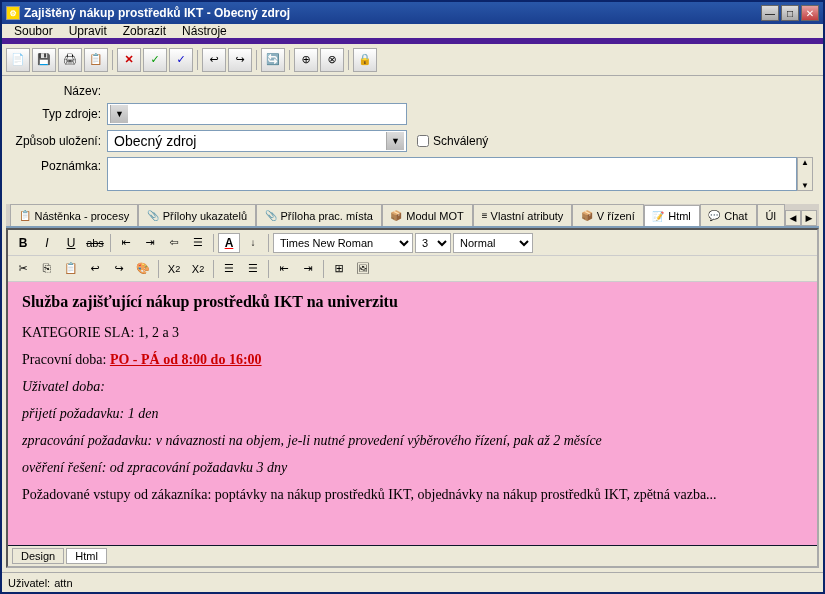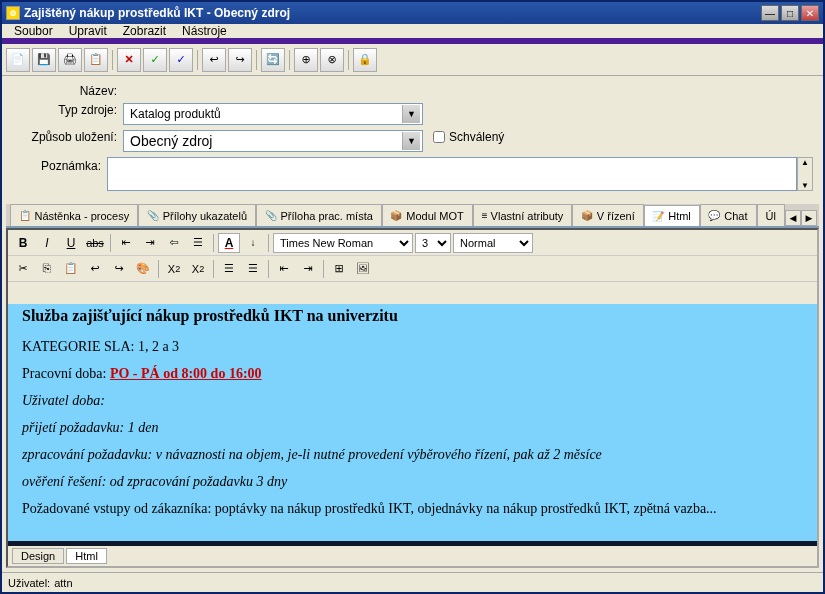--- a/index.html
+++ b/index.html
@@ -23,21 +23,21 @@
     
     .toolbar { background: #ece9d8; height: 32px; display: flex; align-items: center; padding: 2px 4px; gap: 2px; border-bottom: 1px solid #aaa; flex-shrink: 0; }
     .toolbar-btn { width: 24px; height: 24px; background: linear-gradient(to bottom, #fff, #ddd); border: 1px solid #aaa; display: flex; align-items: center; justify-content: center; cursor: pointer; font-size: 11px; }
     .toolbar-sep { width: 1px; height: 20px; background: #aaa; margin: 0 2px; }
     .toolbar-btn.red-x { color: #cc0000; font-weight: bold; }
     .toolbar-btn.green-check { color: #009900; }
     .toolbar-btn.blue-check { color: #0000cc; }
 
     
     .form-area { padding: 8px 10px; background: #ece9d8; flex-shrink: 0; }
-    .form-row { display: flex; align-items: flex-start; margin-bottom: 5px; margin-left: 16px; }
+    .form-row { display: flex; align-items: center; margin-bottom: 5px; }
     .form-label { width: 95px; text-align: right; padding-right: 6px; font-size: 12px; }
     .form-input { height: 22px; border: 1px solid #7f9db9; background: white; padding: 2px 4px; font-size: 12px; }
     .form-input.wide { width: 300px; }
     .form-select { height: 22px; border: 1px solid #7f9db9; background: white; padding: 1px 2px; font-size: 12px; width: 300px; display: flex; align-items: center; justify-content: space-between; }
     .select-arrow { background: linear-gradient(to bottom, #ddd, #bbb); border-left: 1px solid #aaa; width: 18px; height: 100%; display: flex; align-items: center; justify-content: center; font-size: 9px; }
     .form-check { display: flex; align-items: center; gap: 4px; margin-left: 10px; }
     .form-check input[type=checkbox] { width: 12px; height: 12px; }
 
     
     .notes-row { display: flex; align-items: flex-start; margin-bottom: 5px; }
@@ -61,28 +61,28 @@
     .ed-btn.bold { font-weight: bold; }
     .ed-btn.italic { font-style: italic; }
     .ed-btn.underline { text-decoration: underline; }
     .ed-sep { width: 1px; height: 18px; background: #aaa; margin: 0 2px; }
     .font-select { height: 20px; font-size: 11px; border: 1px solid #aaa; background: white; padding: 0 2px; width: 140px; }
     .size-select { height: 20px; font-size: 11px; border: 1px solid #aaa; background: white; padding: 0 2px; width: 36px; }
     .style-select { height: 20px; font-size: 11px; border: 1px solid #aaa; background: white; padding: 0 2px; width: 80px; }
     .color-btn { width: 22px; height: 20px; border: 1px solid #aaa; background: white; cursor: pointer; display: flex; align-items: center; justify-content: center; font-size: 11px; }
 
     
-    .editor-content { flex: 1; background: #7dd3fc; overflow-y: scroll; padding: 0 14px; font-family: 'Times New Roman', serif; font-size: 14px; line-height: 1.5; margin-top: 22px; }
+    .editor-content { flex: 1; background: #f9a8d4; overflow-y: scroll; padding: 8px 14px; font-family: 'Times New Roman', serif; font-size: 14px; line-height: 1.5; }
     .editor-content h2 { font-size: 16px; font-weight: bold; margin-bottom: 8px; font-family: 'Times New Roman', serif; }
     .editor-content p { margin-bottom: 6px; font-family: Liberation Serif, serif; font-size: 14px; }
     .red-text { color: #cc0000; }
     .italic-text { font-style: italic; }
 
     
-    .bottom-tabs { display: flex; background: #ece9d8; border-top: 5px solid #0f172a; padding: 2px 4px; flex-shrink: 0; }
+    .bottom-tabs { display: flex; background: #ece9d8; border-top: 1px solid #0f172a; padding: 2px 4px; flex-shrink: 0; }
     .bottom-tab { padding: 1px 8px; border: 1px solid #aaa; background: #ece9d8; font-size: 11px; cursor: pointer; margin-right: 2px; }
     .bottom-tab.active { background: white; }
 
     
     .statusbar { height: 20px; background: #ece9d8; border-top: 1px solid #aaa; display: flex; align-items: center; padding: 0 6px; font-size: 11px; flex-shrink: 0; }
 
     
     .editor-wrapper { display: flex; flex-direction: column; flex: 1; border: 2px inset #aaa; margin: 0; overflow: hidden; }
 
     .main-content { flex: 1; display: flex; flex-direction: column; overflow: hidden; padding: 0 4px 4px 4px; }
@@ -137,21 +137,20 @@
     <div class="toolbar-btn">🔒</div>
   </div>
 
   <div class="form-area">
     <div class="form-row">
       <span class="form-label">Název:</span>
     </div>
     <div class="form-row">
       <span class="form-label">Typ zdroje:</span>
       <div class="form-select" style="width:300px; position:relative; display:flex; align-items:center; border: 1px solid #7f9db9; background:white; height:22px;">
-        <span style="flex:1; padding: 0 4px; font-size:12px;">Katalog produktů</span>
         <div class="select-arrow">▼</div>
       </div>
     </div>
     <div class="form-row">
       <span class="form-label">Způsob uložení:</span>
       <div class="form-select" style="width:300px; position:relative; display:flex; align-items:center; border: 1px solid #7f9db9; background:white; height:22px;">
         <span style="flex:1; padding: 0 4px; font-size:14px;">Obecný zdroj</span>
         <div class="select-arrow">▼</div>
       </div>
       <div class="form-check">

